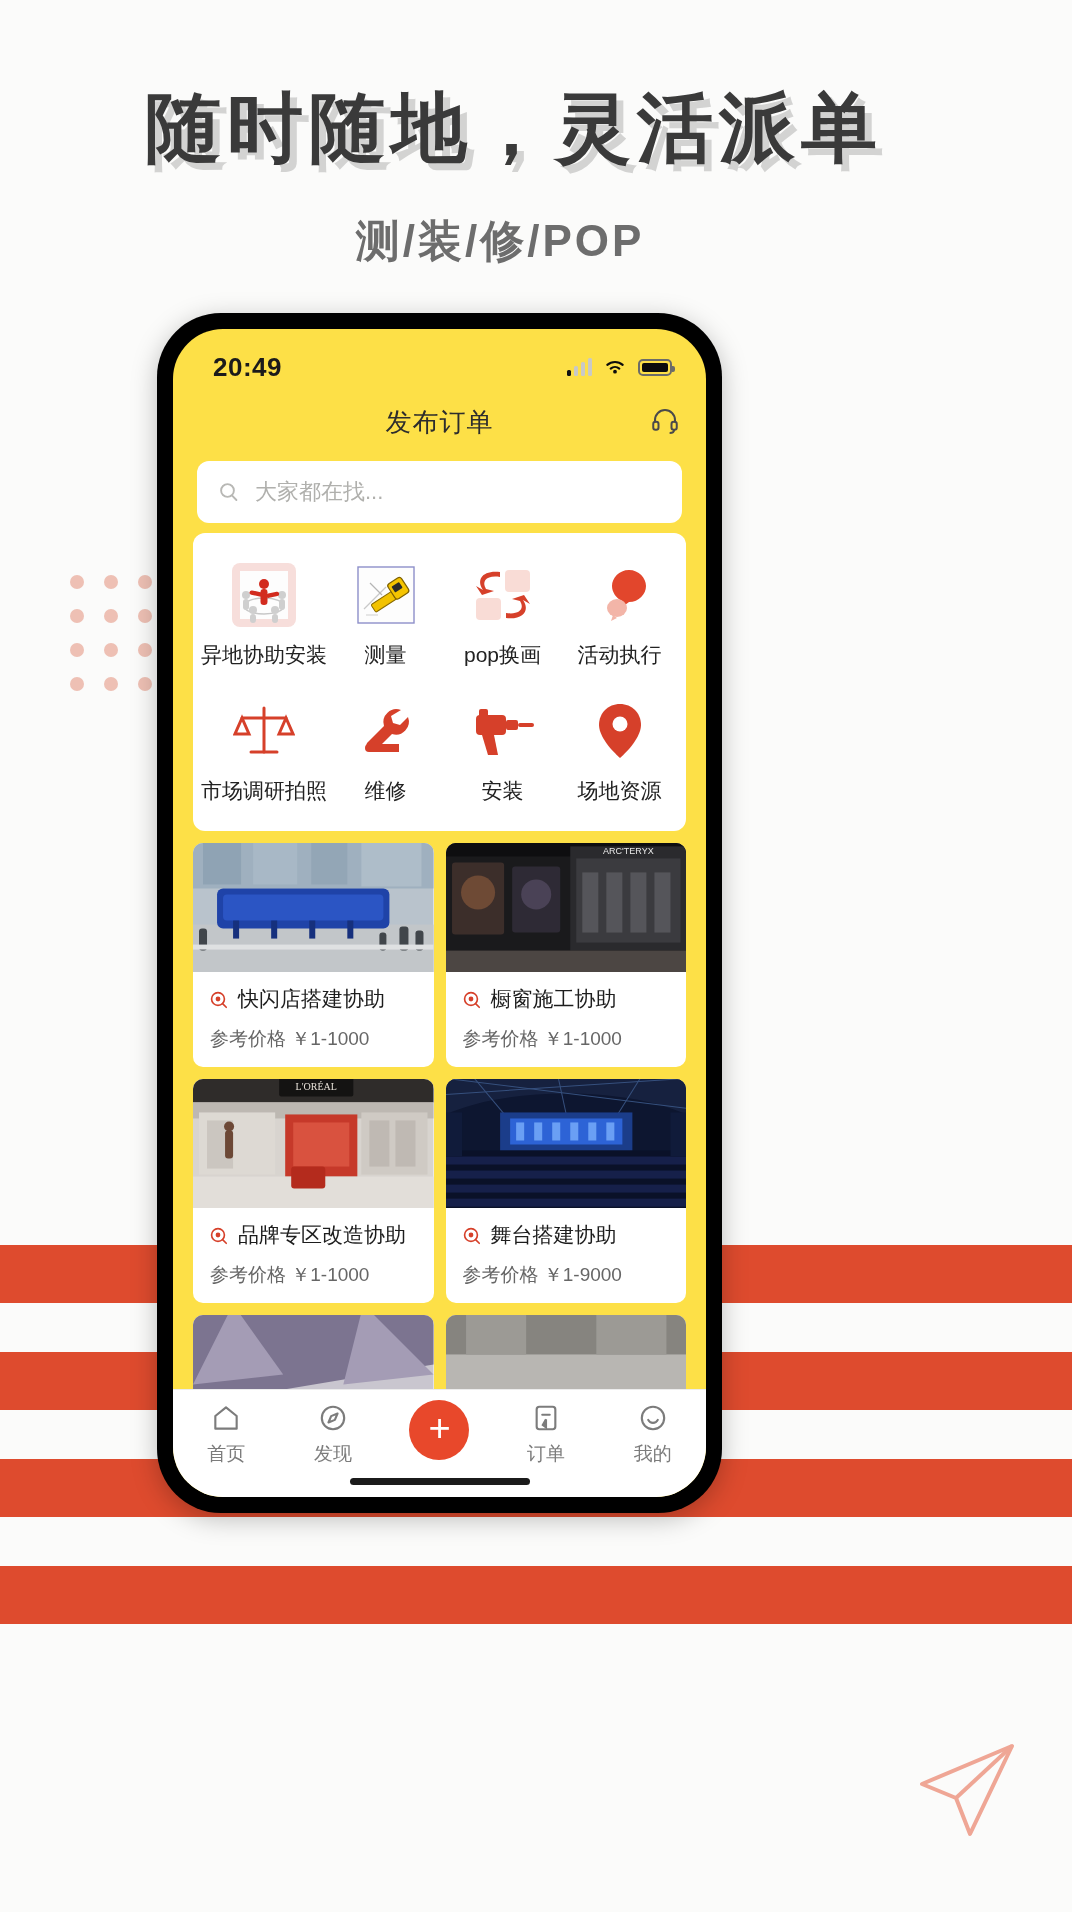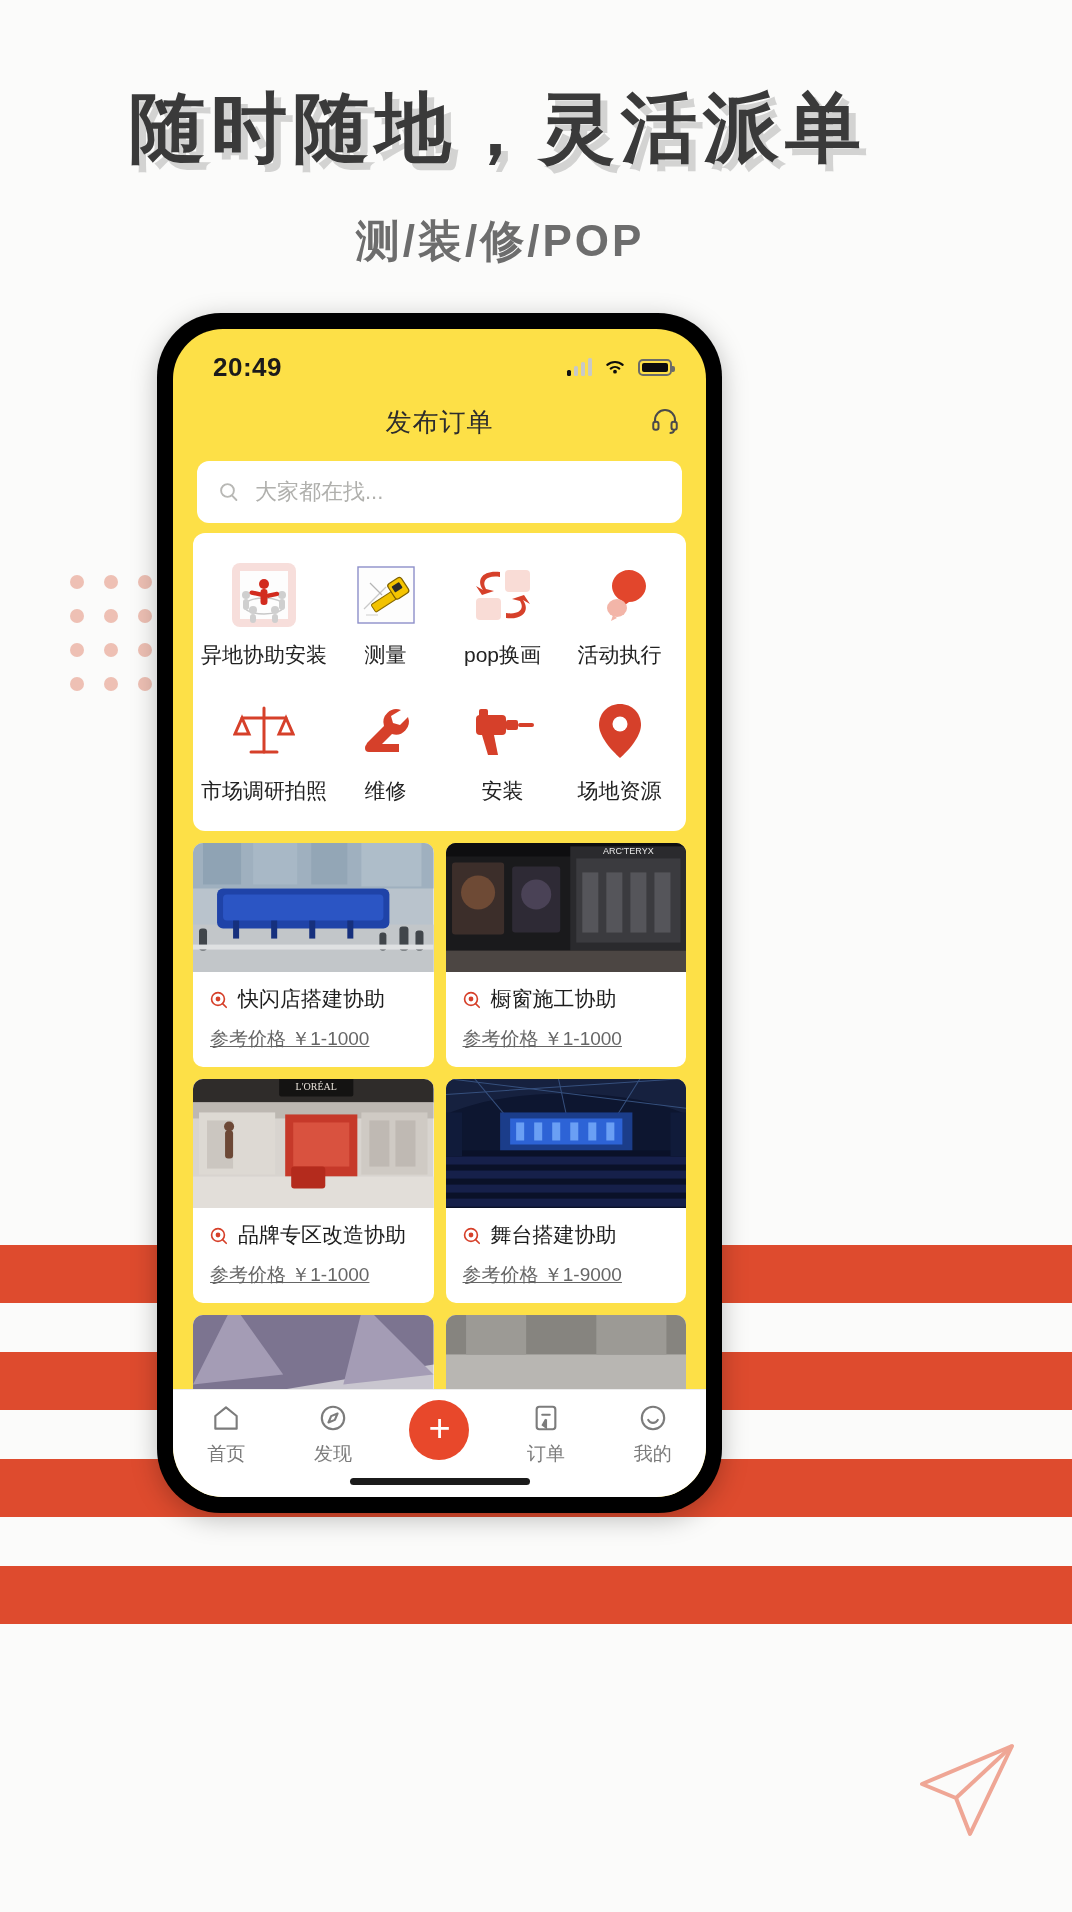--- a/index.html
+++ b/index.html
@@ -19,21 +19,21 @@
   .s4 { top: 1566px; height: 58px; }
 
   
   .dots { position: absolute; left: 70px; top: 575px; display: grid;
           grid-template-columns: repeat(4, 22px); grid-template-rows: repeat(4, 22px);
           gap: 12px; }
   .dots i { display:block; width: 14px; height: 14px; border-radius: 50%; background: #eec0b4; }
 
   
   .headline {
-    position: absolute; top: 78px; left: 0; width: 996px; text-align: center;
+    position: absolute; top: 78px; left: 16px; width: 996px; text-align: center;
     font-size: 76px; font-weight: 700; color: #3a3a3a; letter-spacing: 6px;
     text-shadow: 7px 7px 0 rgba(120,120,120,0.30);
     font-family: "DejaVu Sans", sans-serif;
     white-space: nowrap;
   }
   .subhead {
     position: absolute; top: 212px; left: 0; width: 1000px; text-align: center;
     font-size: 44px; color: #6d6d6d; letter-spacing: 3px; font-weight: 700;
   }
 
@@ -97,21 +97,21 @@
   
   .cards {
     margin: 12px 20px 0; display: grid; grid-template-columns: 1fr 1fr;
     gap: 12px;
   }
   .card { background: #fff; border-radius: 10px; overflow: hidden; }
   .card-img { width: 100%; height: 129px; position: relative; overflow: hidden; }
   .card-body { padding: 13px 14px 15px; }
   .card-title-row { display: flex; align-items: center; gap: 9px; }
   .card-title { font-size: 21px; color: #1d1d1d; white-space: nowrap; }
-  .card-price { font-size: 19px; color: #666; margin-top: 13px; padding-left: 3px; white-space: nowrap; text-decoration: underline; }
+  .card-price { font-size: 19px; color: #666; margin-top: 13px; padding-left: 3px; white-space: nowrap; }
 
   
   .tabbar {
     position: absolute; left: 0; bottom: 0; width: 100%; height: 108px;
     background: #fff; border-top: 1px solid #ececec;
     display: flex; align-items: flex-start; justify-content: space-around;
     padding-top: 12px;
   }
   .tab { display: flex; flex-direction: column; align-items: center; gap: 7px; width: 96px; }
   .tab-label { font-size: 19px; color: #7c7c7c; }

